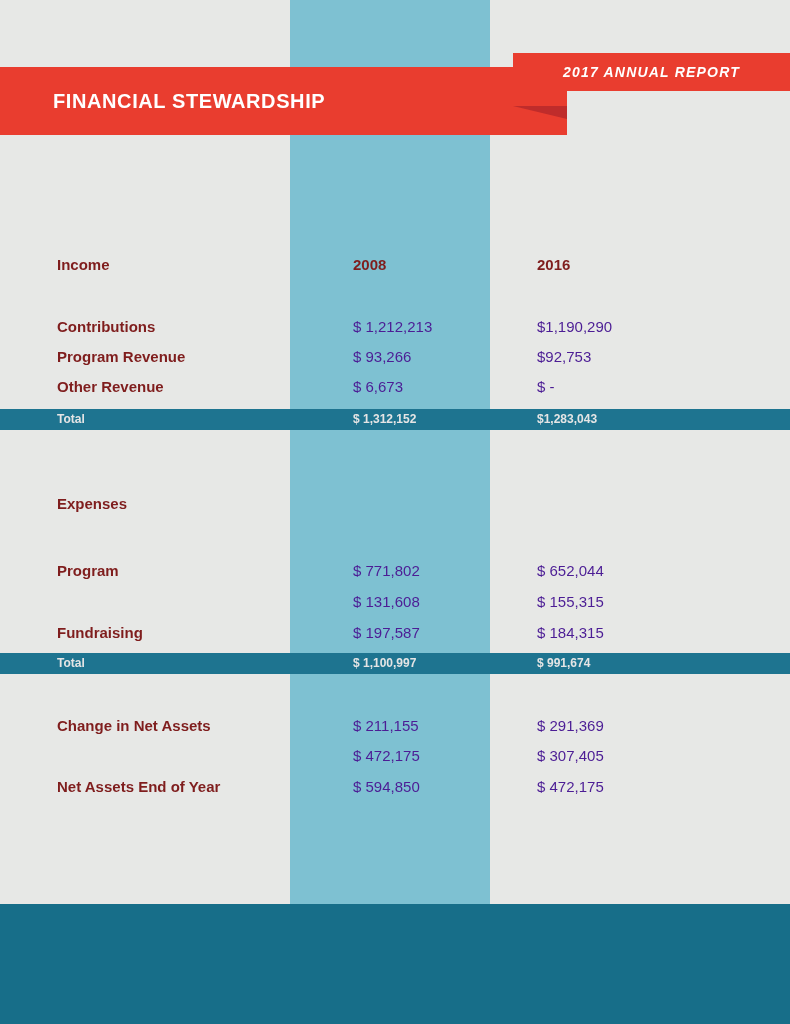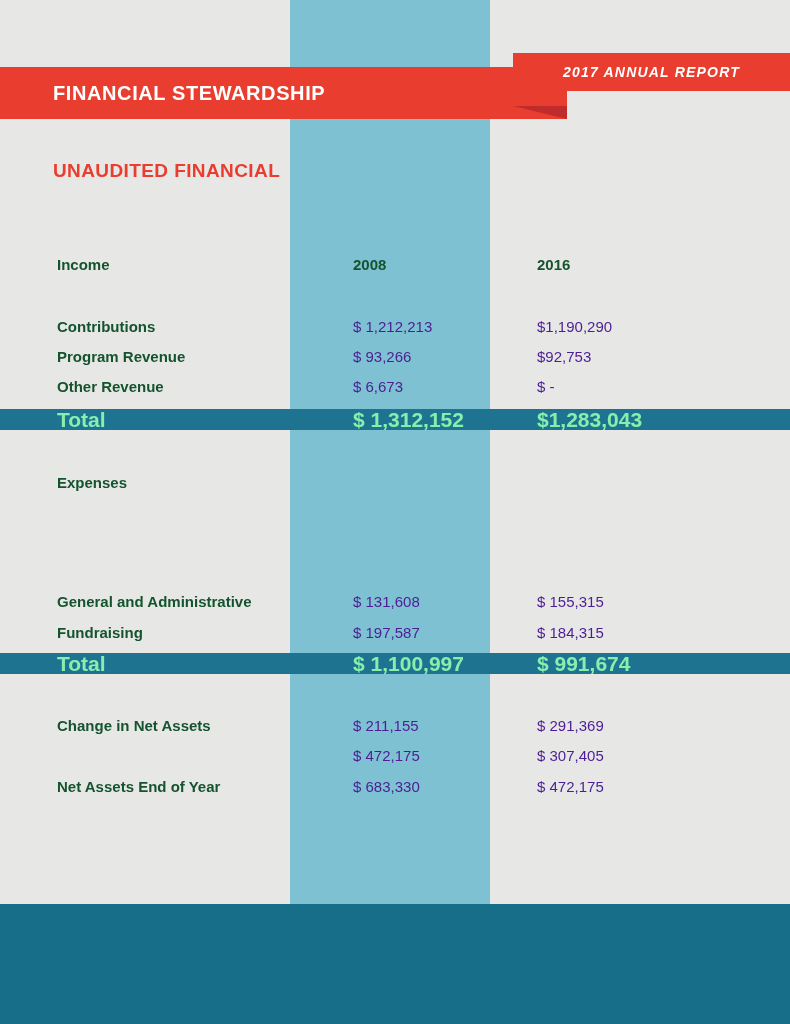--- a/index.html
+++ b/index.html
@@ -11,21 +11,21 @@
     overflow:hidden;
     font-family:"Liberation Sans", sans-serif;
   }
   
   .blue-band{
     position:absolute;left:290px;top:0;width:200px;height:904px;
     background:#7ec1d2;
   }
   
   .banner-main{
-    position:absolute;left:0;top:67px;width:567px;height:52px;
+    position:absolute;left:0;top:67px;width:567px;height:68px;
     background:#e93d2f;
     display:flex;align-items:center;
     z-index:3;
   }
   .banner-main .title{
     padding-left:53px;
     color:#ffffff;font-size:20px;font-weight:bold;letter-spacing:0.6px;
   }
   .banner-ribbon{
     position:absolute;left:513px;top:53px;width:277px;height:38px;
@@ -42,34 +42,34 @@
     clip-path:polygon(0 0,100% 0,100% 100%);
     z-index:4;
   }
   
   .section-heading{
     position:absolute;left:53px;top:160px;
     color:#e93d2f;font-size:19px;font-weight:bold;letter-spacing:0.4px;
   }
   
   .row{position:absolute;left:0;width:790px;height:22px;}
-  .row .cell{position:absolute;top:0;line-height:22px;font-size:15px;color:#14532d;white-space:nowrap;}
+  .row .cell{position:absolute;top:0;line-height:22px;font-size:15px;color:#7f1d1d;white-space:nowrap;}
   .row .c-label{left:57px;font-weight:600;}
   .row .c-2017{left:353px;}
   .row .c-2016{left:537px;}
   .row.header .cell{font-weight:600;}
   .row .val{font-weight:400;color:#4c1d95;}
   
   .total-bar{
     position:absolute;left:0;width:790px;height:21px;
     background:#1e7490;z-index:2;
   }
   .total-bar .cell{
-    position:absolute;top:0;line-height:21px;font-size:21px;
-    color:#86efac;font-weight:600;white-space:nowrap;
+    position:absolute;top:0;line-height:21px;font-size:12px;
+    color:#e5e5e5;font-weight:600;white-space:nowrap;
   }
   .total-bar .c-label{left:57px;}
   .total-bar .c-2017{left:353px;}
   .total-bar .c-2016{left:537px;}
   
   .footer-band{
     position:absolute;left:0;top:904px;width:790px;height:120px;
     background:#176e89;z-index:2;
   }
 </style>
@@ -82,21 +82,20 @@
   <div class="footer-band"></div>
 
   <div class="banner-main">
     <span class="title">FINANCIAL STEWARDSHIP</span>
   </div>
   <div class="banner-fold"></div>
   <div class="banner-ribbon">
     <span class="badge">2017 ANNUAL REPORT</span>
   </div>
 
-  <div class="section-heading">UNAUDITED FINANCIAL</div>
 
   <div class="row header" style="top:254px;">
     <span class="cell c-label">Income</span>
     <span class="cell c-2017">2008</span>
     <span class="cell c-2016">2016</span>
   </div>
 
   <div class="row" style="top:316px;">
     <span class="cell c-label">Contributions</span>
     <span class="cell c-2017 val">$ 1,212,213</span>
@@ -112,26 +111,30 @@
     <span class="cell c-2017 val">$ 6,673</span>
     <span class="cell c-2016 val">$ -</span>
   </div>
 
   <div class="total-bar" style="top:409px;">
     <span class="cell c-label">Total</span>
     <span class="cell c-2017">$ 1,312,152</span>
     <span class="cell c-2016">$1,283,043</span>
   </div>
 
-  <div class="row header" style="top:472px;">
+  <div class="row header" style="top:493px;">
     <span class="cell c-label">Expenses</span>
   </div>
 
+  <div class="row" style="top:560px;">
+    <span class="cell c-label">Program</span>
+    <span class="cell c-2017 val">$ 771,802</span>
+    <span class="cell c-2016 val">$ 652,044</span>
+  </div>
   <div class="row" style="top:591px;">
-    <span class="cell c-label">General and Administrative</span>
     <span class="cell c-2017 val">$ 131,608</span>
     <span class="cell c-2016 val">$ 155,315</span>
   </div>
   <div class="row" style="top:622px;">
     <span class="cell c-label">Fundraising</span>
     <span class="cell c-2017 val">$ 197,587</span>
     <span class="cell c-2016 val">$ 184,315</span>
   </div>
 
   <div class="total-bar" style="top:653px;">
@@ -144,17 +147,17 @@
     <span class="cell c-label">Change in Net Assets</span>
     <span class="cell c-2017 val">$ 211,155</span>
     <span class="cell c-2016 val">$ 291,369</span>
   </div>
   <div class="row" style="top:745px;">
     <span class="cell c-2017 val">$ 472,175</span>
     <span class="cell c-2016 val">$ 307,405</span>
   </div>
   <div class="row" style="top:776px;padding-left:8px;">
     <span class="cell c-label">Net Assets End of Year</span>
-    <span class="cell c-2017 val">$ 683,330</span>
+    <span class="cell c-2017 val">$ 594,850</span>
     <span class="cell c-2016 val">$ 472,175</span>
   </div>
 
 </div>
 
 </body></html>

